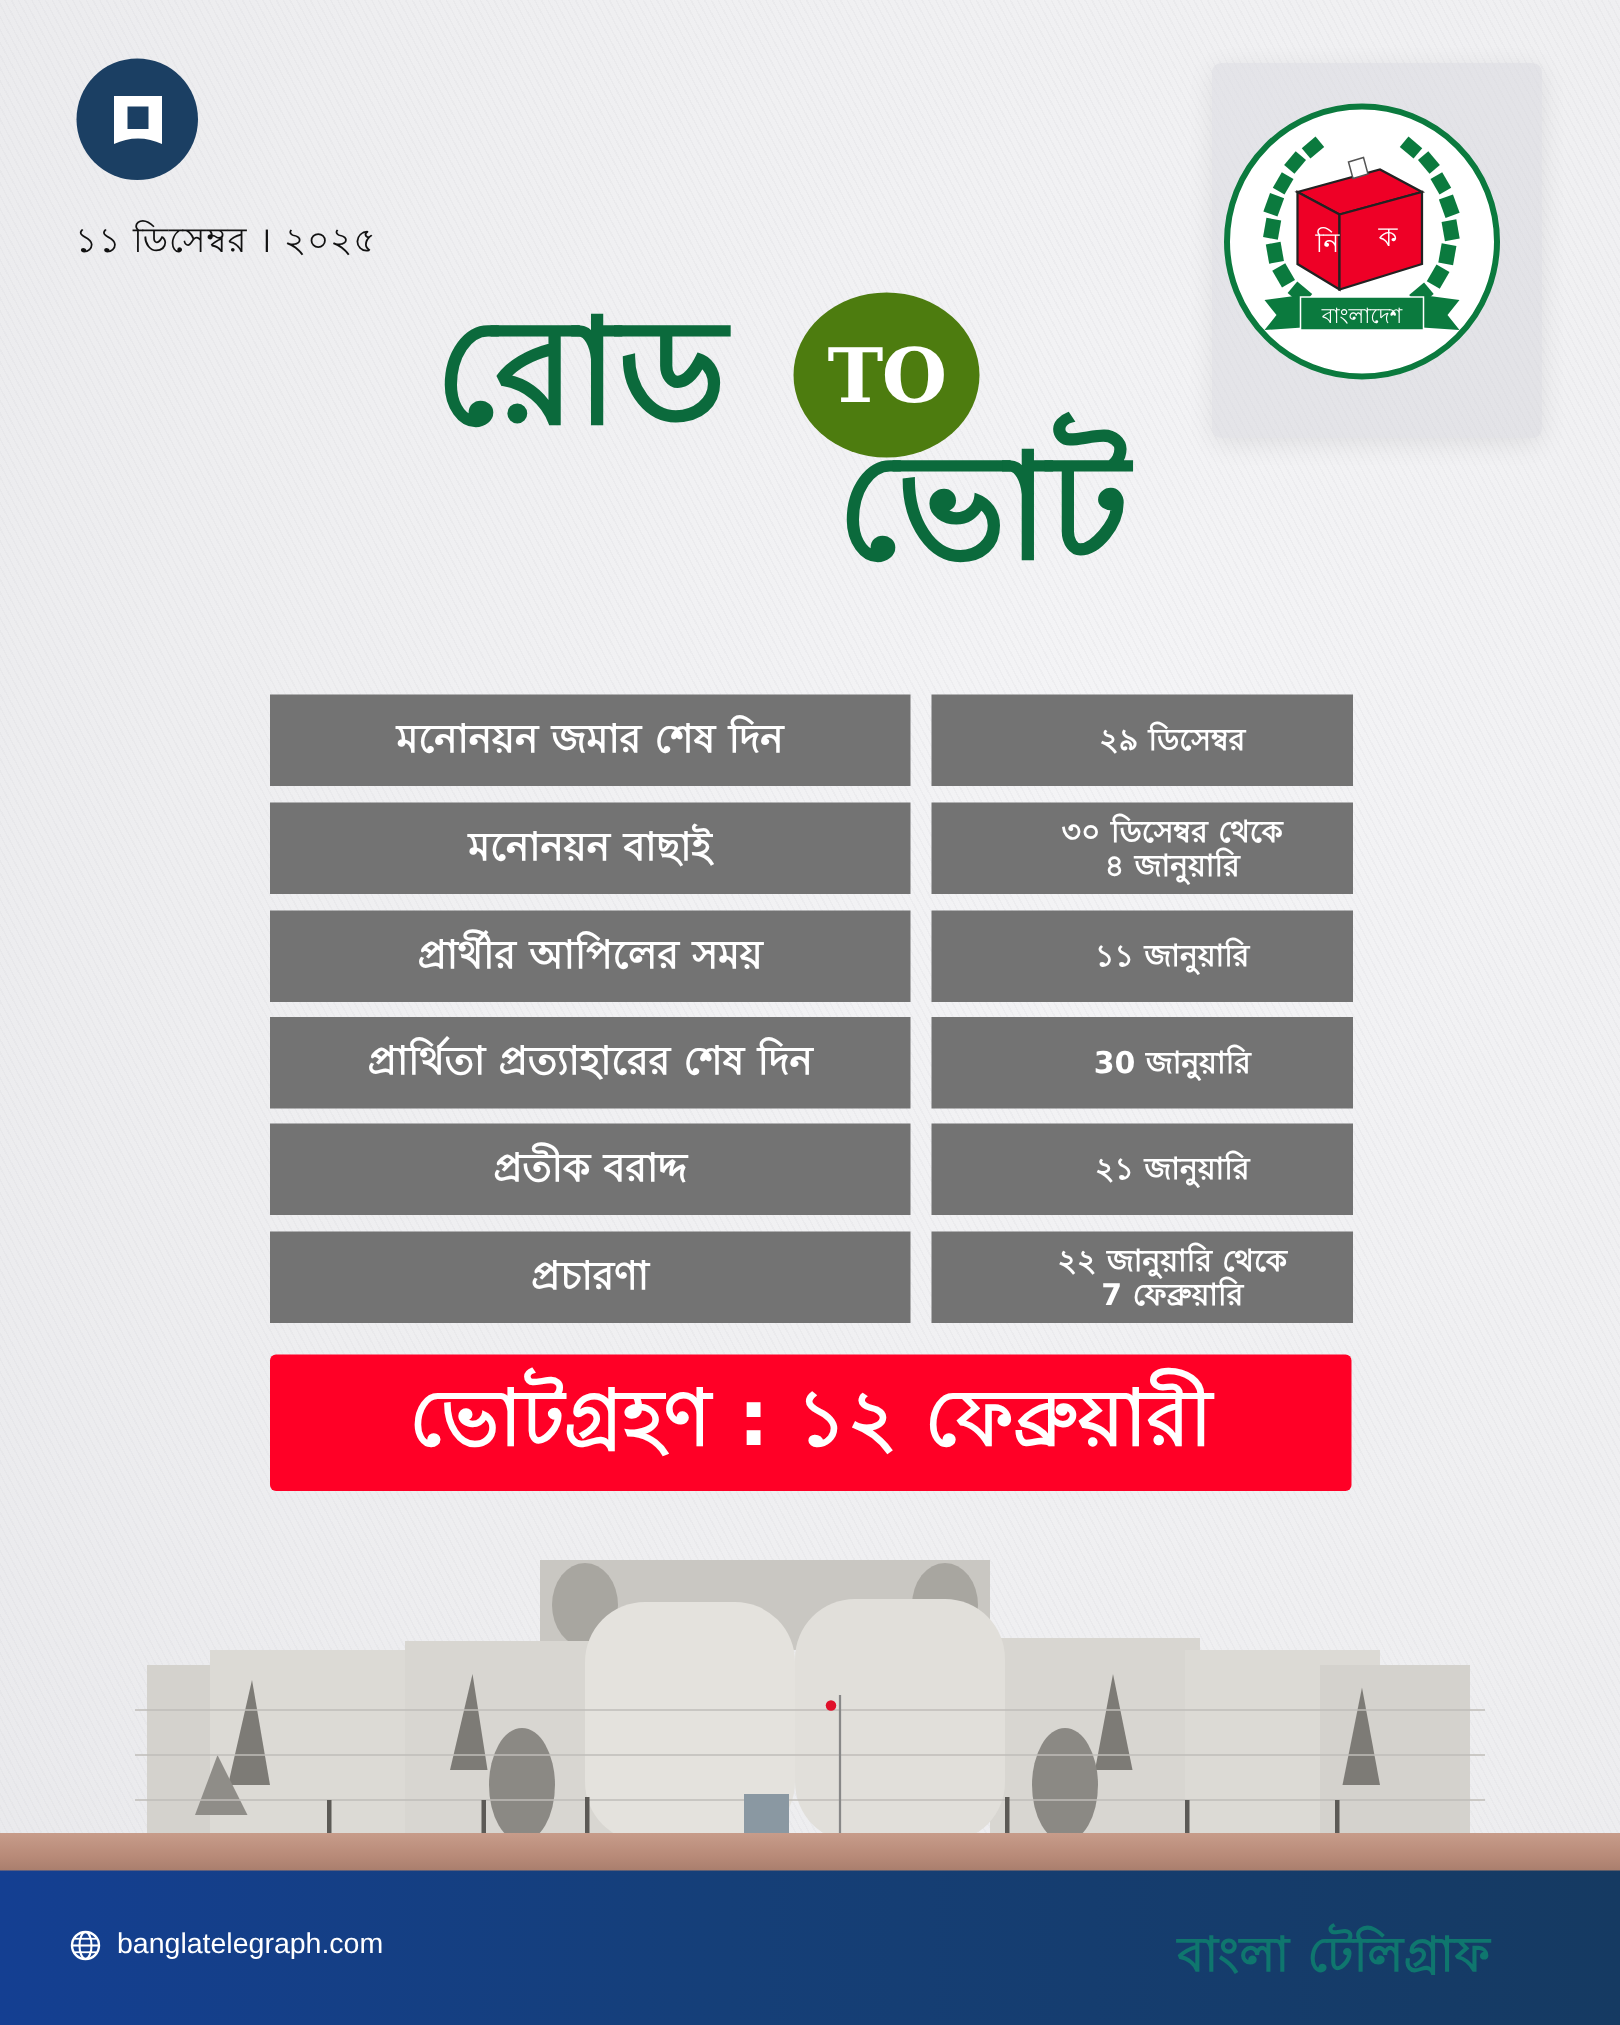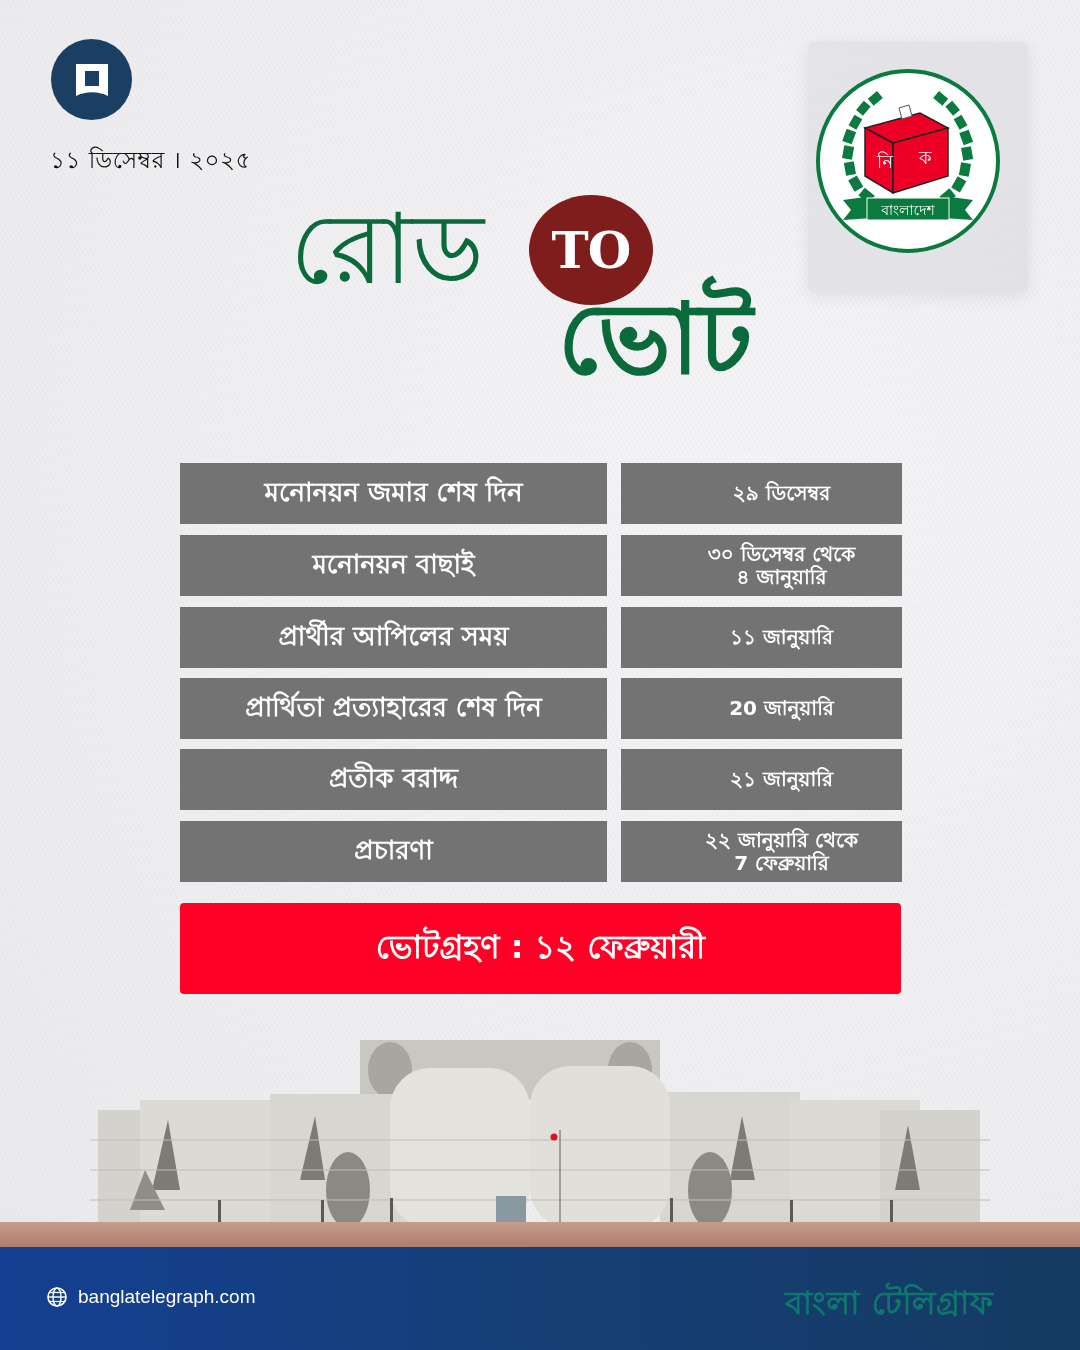--- a/index.html
+++ b/index.html
@@ -32,25 +32,25 @@
     left: 808px; top: 42px; width: 220px; height: 250px;
     background: linear-gradient(135deg, rgba(220,220,226,0.6), rgba(200,200,208,0.35));
     border-radius: 6px;
     box-shadow: 0 4px 18px rgba(0,0,0,0.08);
   }
   .ecb-logo { left: 815px; top: 68px; width: 186px; height: 186px; }
 
   
   .title-line1 {
     left: 290px; top: 200px;
-    font-size: 98px; font-weight: normal; color: #0b6a3c; line-height: 1;
+    font-size: 98px; font-weight: bold; color: #0b6a3c; line-height: 1;
   }
   .to-circle {
     left: 529px; top: 195px; width: 124px; height: 110px; border-radius: 50%;
-    background: #7f1d1d;
+    background: #4d7c0f;
     display: flex; align-items: center; justify-content: center;
   }
   .to-circle span {
     font-family: "DejaVu Serif", "Liberation Serif", serif;
     font-weight: bold; font-size: 50px; color: #fff; letter-spacing: -1px;
   }
   .title-line2 {
     left: 558px; top: 290px;
     font-size: 98px; font-weight: bold; color: #0b6a3c; line-height: 1;
   }
@@ -61,21 +61,21 @@
     display: flex; align-items: center; justify-content: center;
     text-align: center; font-weight: bold;
   }
   .cell-left { left: 180px; width: 427px; height: 61px; font-size: 26px; }
   .cell-right { left: 621px; width: 281px; height: 61px; font-size: 20px; line-height: 1.15; flex-direction: column; padding-left: 40px; }
 
   .vote-banner {
     left: 180px; top: 903px; width: 721px; height: 91px;
     background: #ff0026; border-radius: 4px;
     display: flex; align-items: center; justify-content: center;
-    color: #fff; font-weight: bold; font-size: 32px;
+    color: #fff; font-weight: bold; font-size: 52px;
   }
 
   
   .parliament { left: 90px; top: 1030px; width: 900px; height: 200px; }
   .ground {
     left: 0; top: 1222px; width: 1080px; height: 26px;
     background: linear-gradient(180deg, #c79c8a 0%, #b88a78 60%, #a87d6c 100%);
   }
 
   
@@ -159,21 +159,21 @@
     <span>৪ জানুয়ারি</span>
   </div>
 
   <div class="abs cell cell-left" style="top:607px">প্রার্থীর আপিলের সময়</div>
   <div class="abs cell cell-right" style="top:607px">
     <span>১১ জানুয়ারি</span>
   </div>
 
   <div class="abs cell cell-left" style="top:678px">প্রার্থিতা প্রত্যাহারের শেষ দিন</div>
   <div class="abs cell cell-right" style="top:678px">
-    <span>20 জানুয়ারি</span>
+    <span>30 জানুয়ারি</span>
   </div>
 
   <div class="abs cell cell-left" style="top:749px">প্রতীক বরাদ্দ</div>
   <div class="abs cell cell-right" style="top:749px">
     <span>২১ জানুয়ারি</span>
   </div>
 
   <div class="abs cell cell-left" style="top:821px">প্রচারণা</div>
   <div class="abs cell cell-right" style="top:821px">
     <span>২২ জানুয়ারি থেকে</span>

